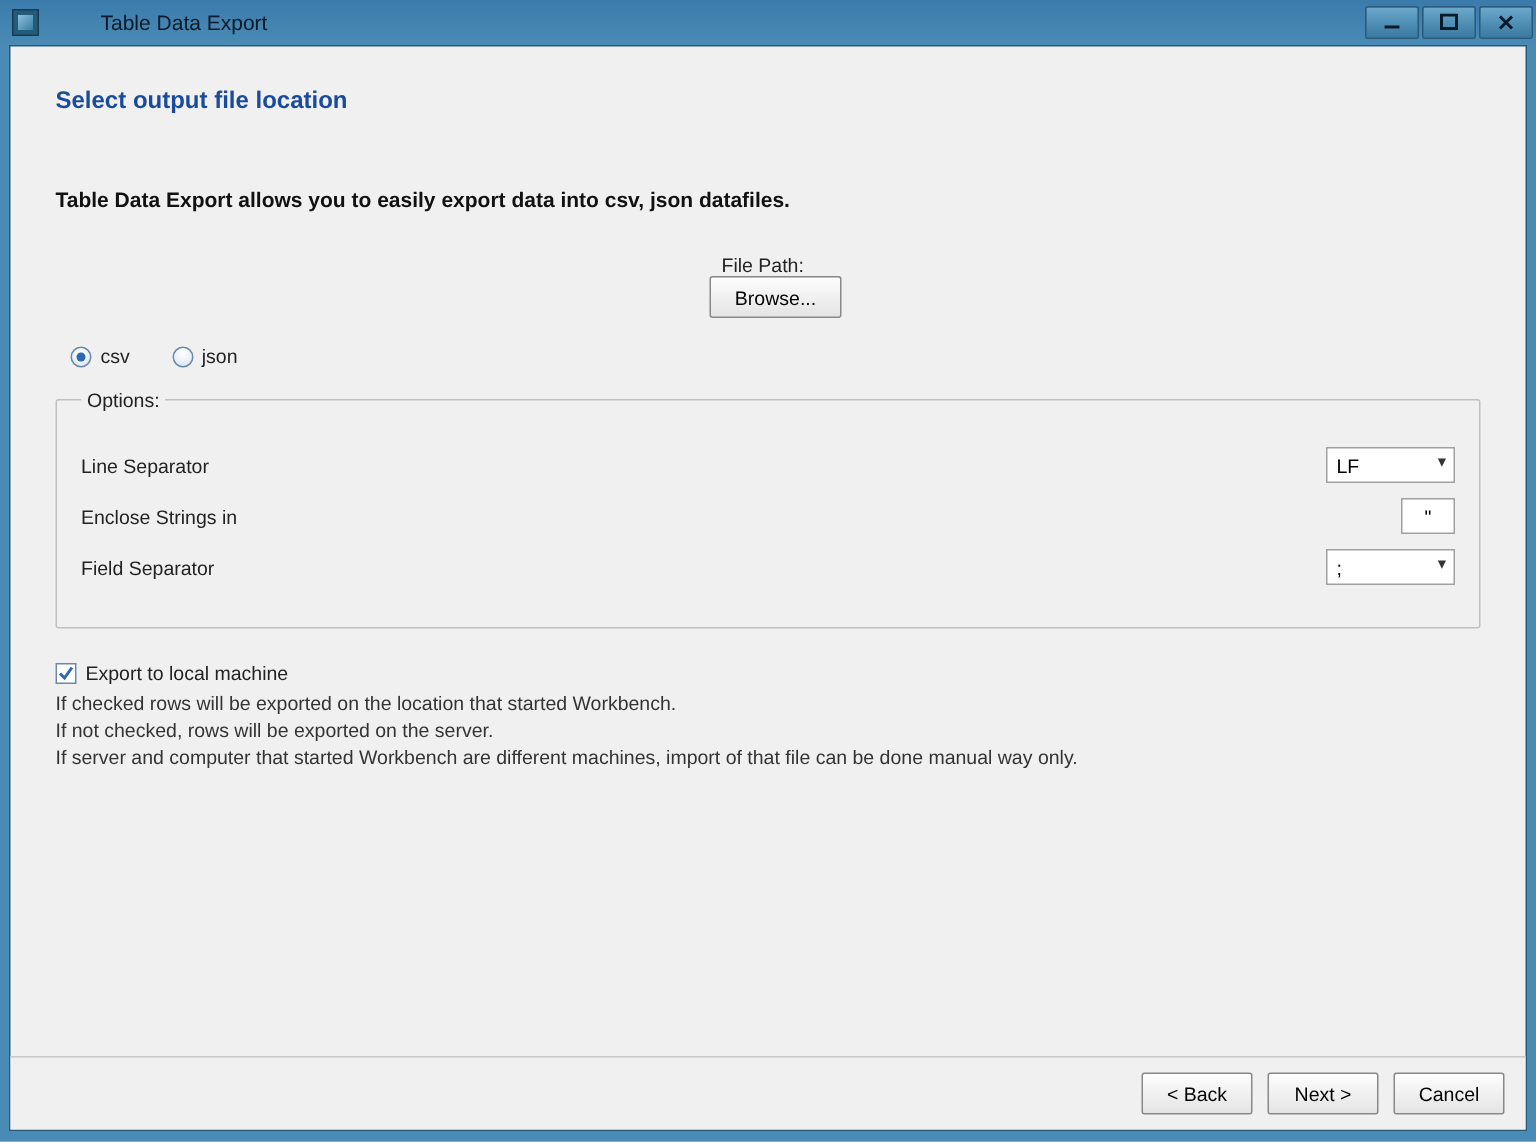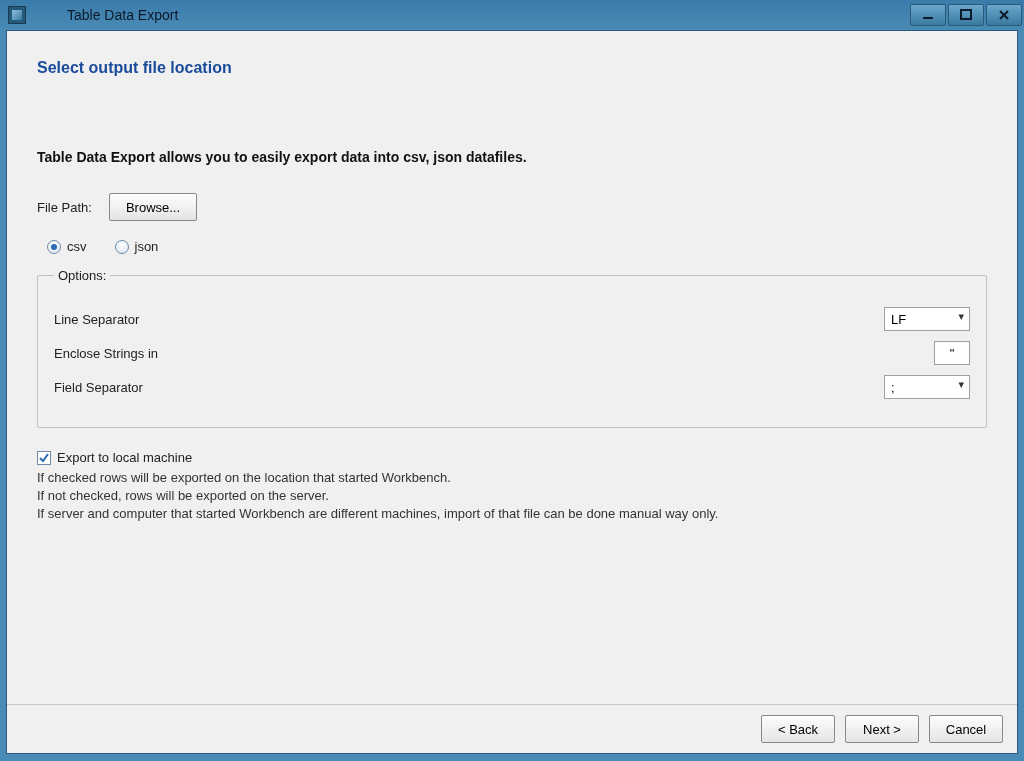--- a/index.html
+++ b/index.html
@@ -34,25 +34,25 @@
   .win-btn svg { display: block; }
 
   .client-area {
     margin: 0 6px 6px 6px;
     background: #f0f0f0; border: 1px solid #2a5a7a;
     height: 724px; padding: 0; position: relative; display: flex; flex-direction: column;
   }
 
   .content { padding: 28px 30px 0 30px; flex: 1; }
 
-  .page-heading { color: #1a4b9b; font-weight: bold; font-size: 16px; margin-bottom: 72px; }
+  .page-heading { color: #1a4b9b; font-weight: bold; font-size: 16px; margin-bottom: 48px; }
 
   .intro { font-weight: bold; font-size: 14px; color: #111; margin-bottom: 28px; }
 
-  .row { display: flex; align-items: center; margin-bottom: 16px; }
+  .row { display: flex; align-items: center; margin-bottom: 16px; flex-direction: column; }
   .lbl-filepath { width: 62px; color: #222; }
   .filepath-input {
     flex: 1; height: 28px; border: 1px solid #a0a0a0; background: #fff;
     padding: 0 6px; font-size: 13px;
   }
   .browse-btn {
     width: 88px; height: 28px; margin-left: 10px;
     border: 1px solid #888; background: linear-gradient(to bottom, #fdfdfd, #e4e4e4);
     border-radius: 2px; cursor: pointer; font-size: 13px;
   }

